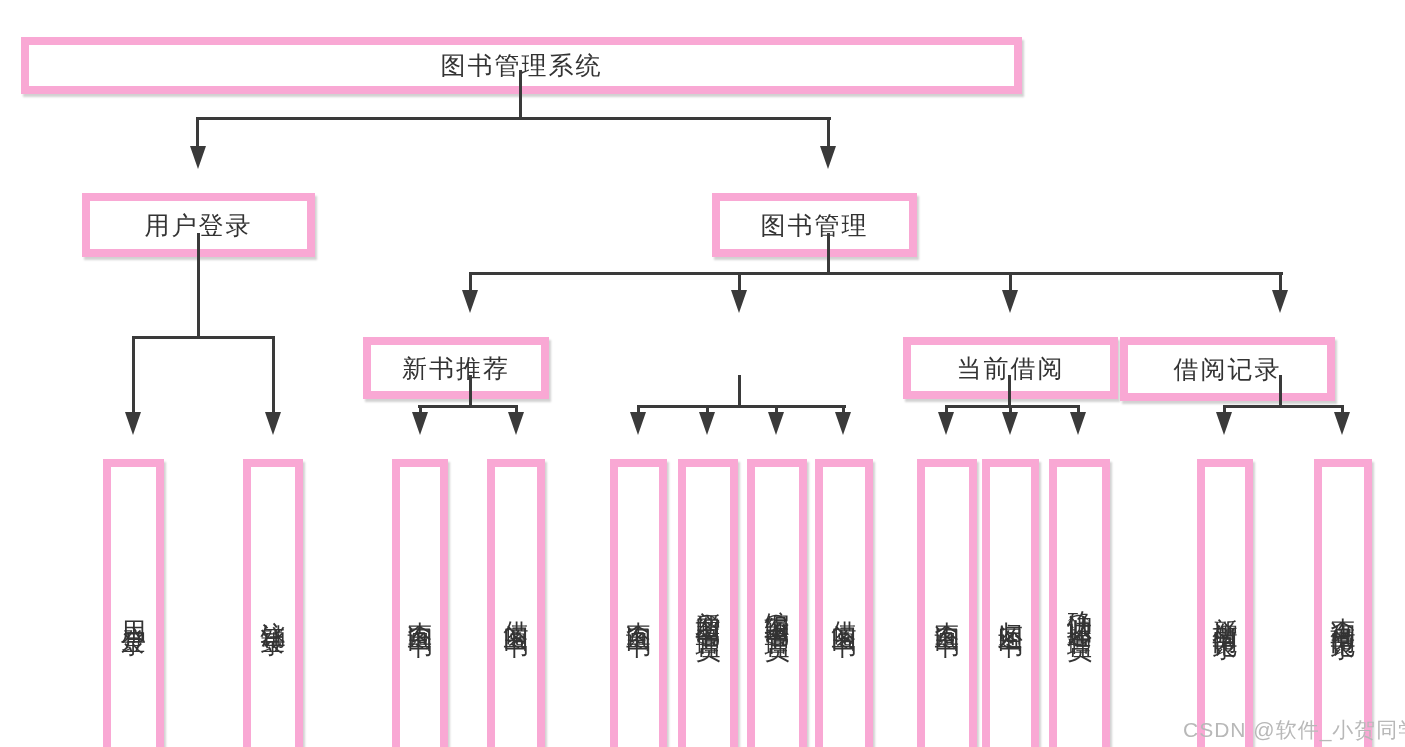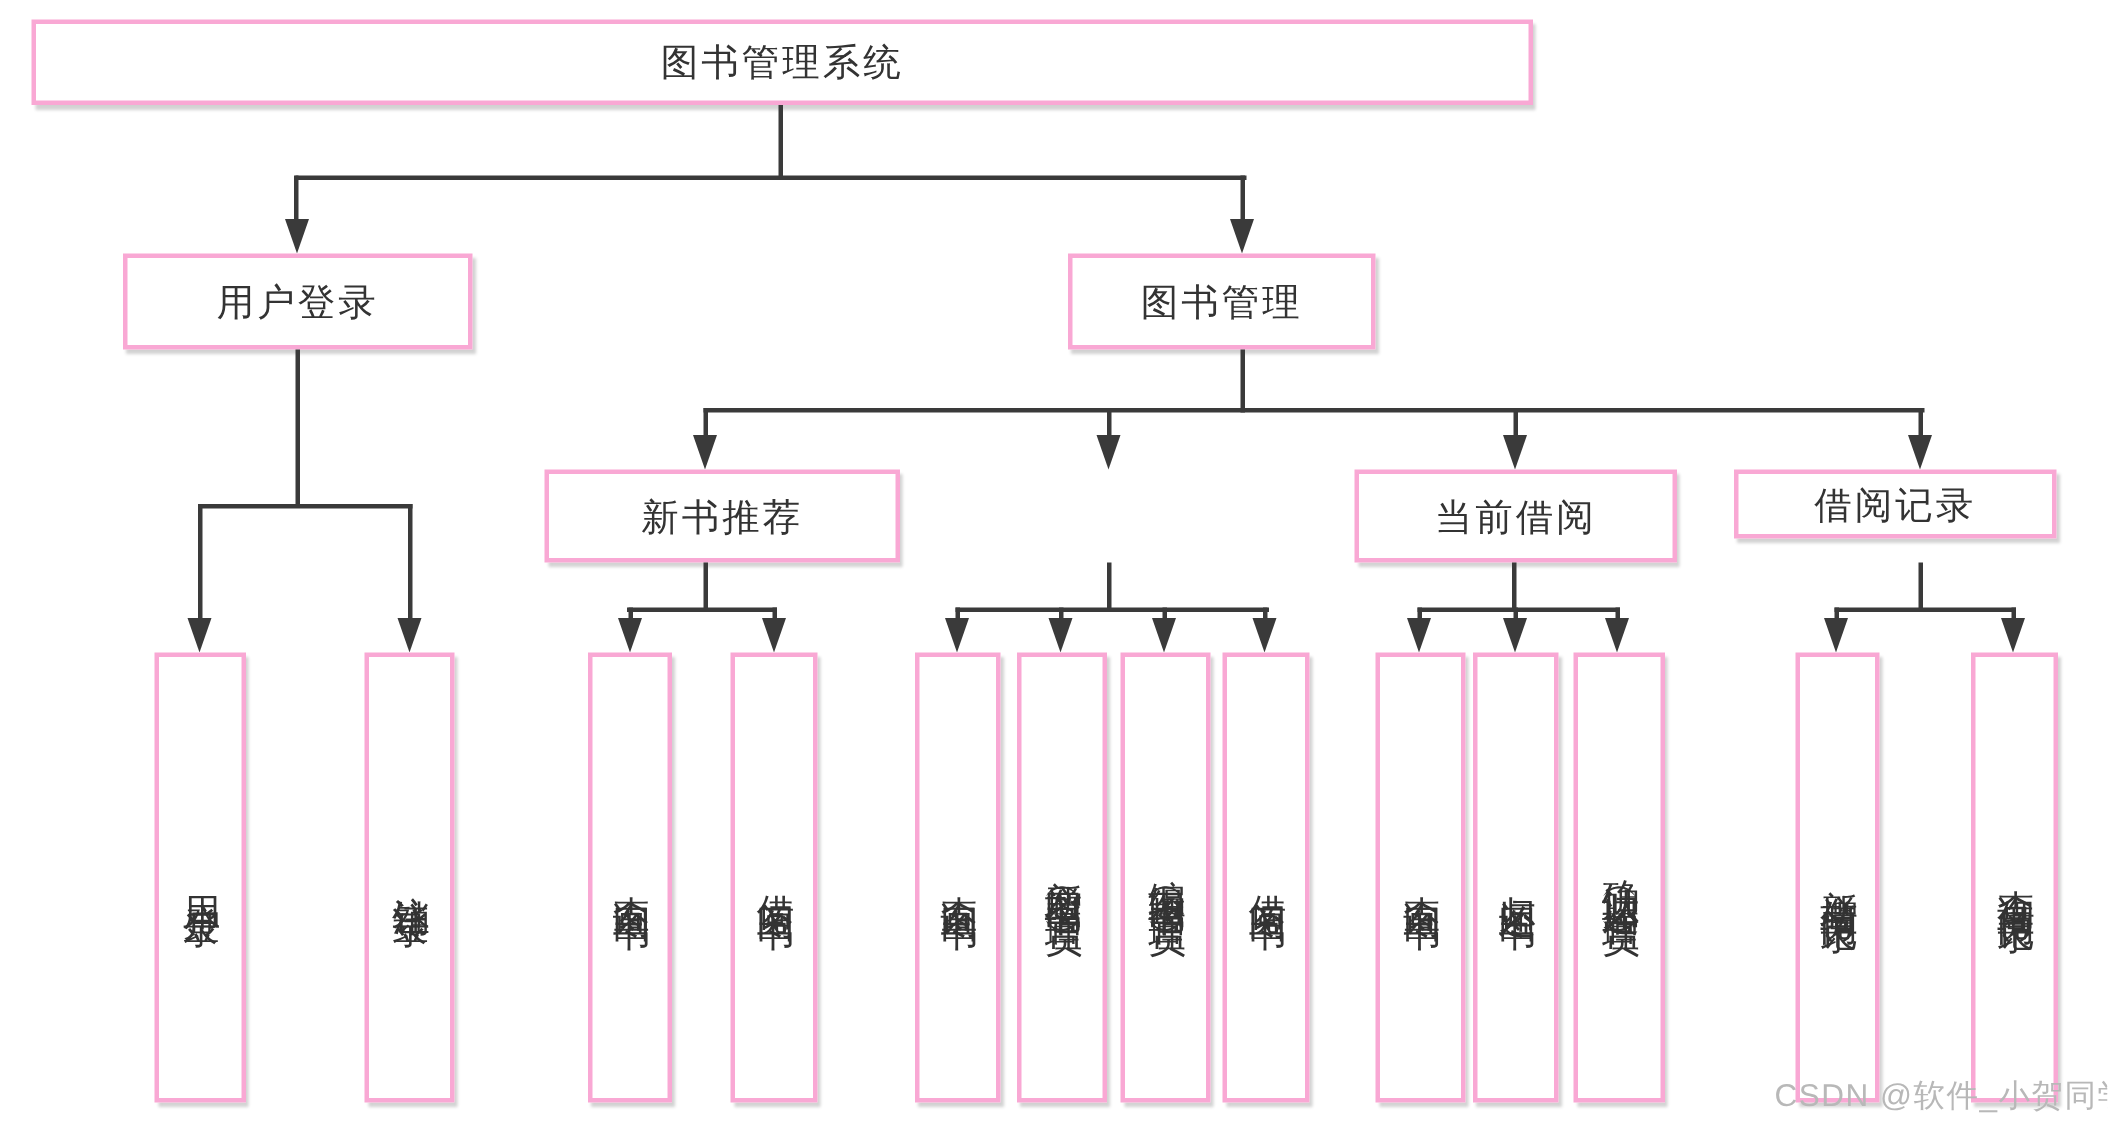--- a/index.html
+++ b/index.html
@@ -2,23 +2,23 @@
 <html><head>
 <meta charset="utf-8">
 <style>
   html,body { margin:0; padding:0; background:#ffffff; }
   .canvas {
     position:relative; width:1405px; height:747px; background:#ffffff;
     font-family:"Liberation Sans", sans-serif; overflow:hidden;
   }
   .box {
     position:absolute; box-sizing:border-box;
-    border:3px solid #f9a8d4; background:#ffffff;
+    border:8px solid #f9a8d4; background:#ffffff;
     display:flex; align-items:center; justify-content:center;
-    color:#333333; box-shadow:2px 3px 2px rgba(0,0,0,0.18);
+    color:#333333; box-shadow:2px 3px 2px rgba(0,0,0,0.18);margin-top:24px;
   }
   .box .lbl { font-size:25px; letter-spacing:2px; white-space:nowrap; }
   .vbox .lbl {
     writing-mode:vertical-rl; text-orientation:mixed;
     font-size:25px; letter-spacing:4px; line-height:1; white-space:nowrap;
   }
   .vline, .hline { position:absolute; background:#3a3a3a; }
   .vline { width:3px; }
   .hline { height:3px; }
   .arrow {
@@ -65,27 +65,27 @@
   <div class="hline" style="left:469px;top:272px;width:814px"></div>
   <div class="vline" style="left:469px;top:272px;height:20px"></div>
   <div class="arrow" style="left:462px;top:290px"></div>
   <div class="vline" style="left:738px;top:272px;height:20px"></div>
   <div class="arrow" style="left:731px;top:290px"></div>
   <div class="vline" style="left:1009px;top:272px;height:20px"></div>
   <div class="arrow" style="left:1002px;top:290px"></div>
   <div class="vline" style="left:1279px;top:272px;height:20px"></div>
   <div class="arrow" style="left:1272px;top:290px"></div>
 
-  <div class="box" style="left:363px;top:313px;width:237px;height:62px">
+  <div class="box" style="left:363px;top:313px;width:186px;height:62px">
     <span class="lbl">新书推荐</span>
   </div>
   <div class="box" style="left:903px;top:313px;width:215px;height:62px">
     <span class="lbl">当前借阅</span>
   </div>
-  <div class="box" style="left:1156px;top:313px;width:215px;height:46px">
+  <div class="box" style="left:1120px;top:313px;width:215px;height:64px">
     <span class="lbl">借阅记录</span>
   </div>
 
   <div class="vline" style="left:469px;top:375px;height:32px"></div>
   <div class="hline" style="left:418px;top:405px;width:100px"></div>
   <div class="vline" style="left:419px;top:405px;height:10px"></div>
   <div class="arrow" style="left:412px;top:412px"></div>
   <div class="vline" style="left:515px;top:405px;height:10px"></div>
   <div class="arrow" style="left:508px;top:412px"></div>
 

